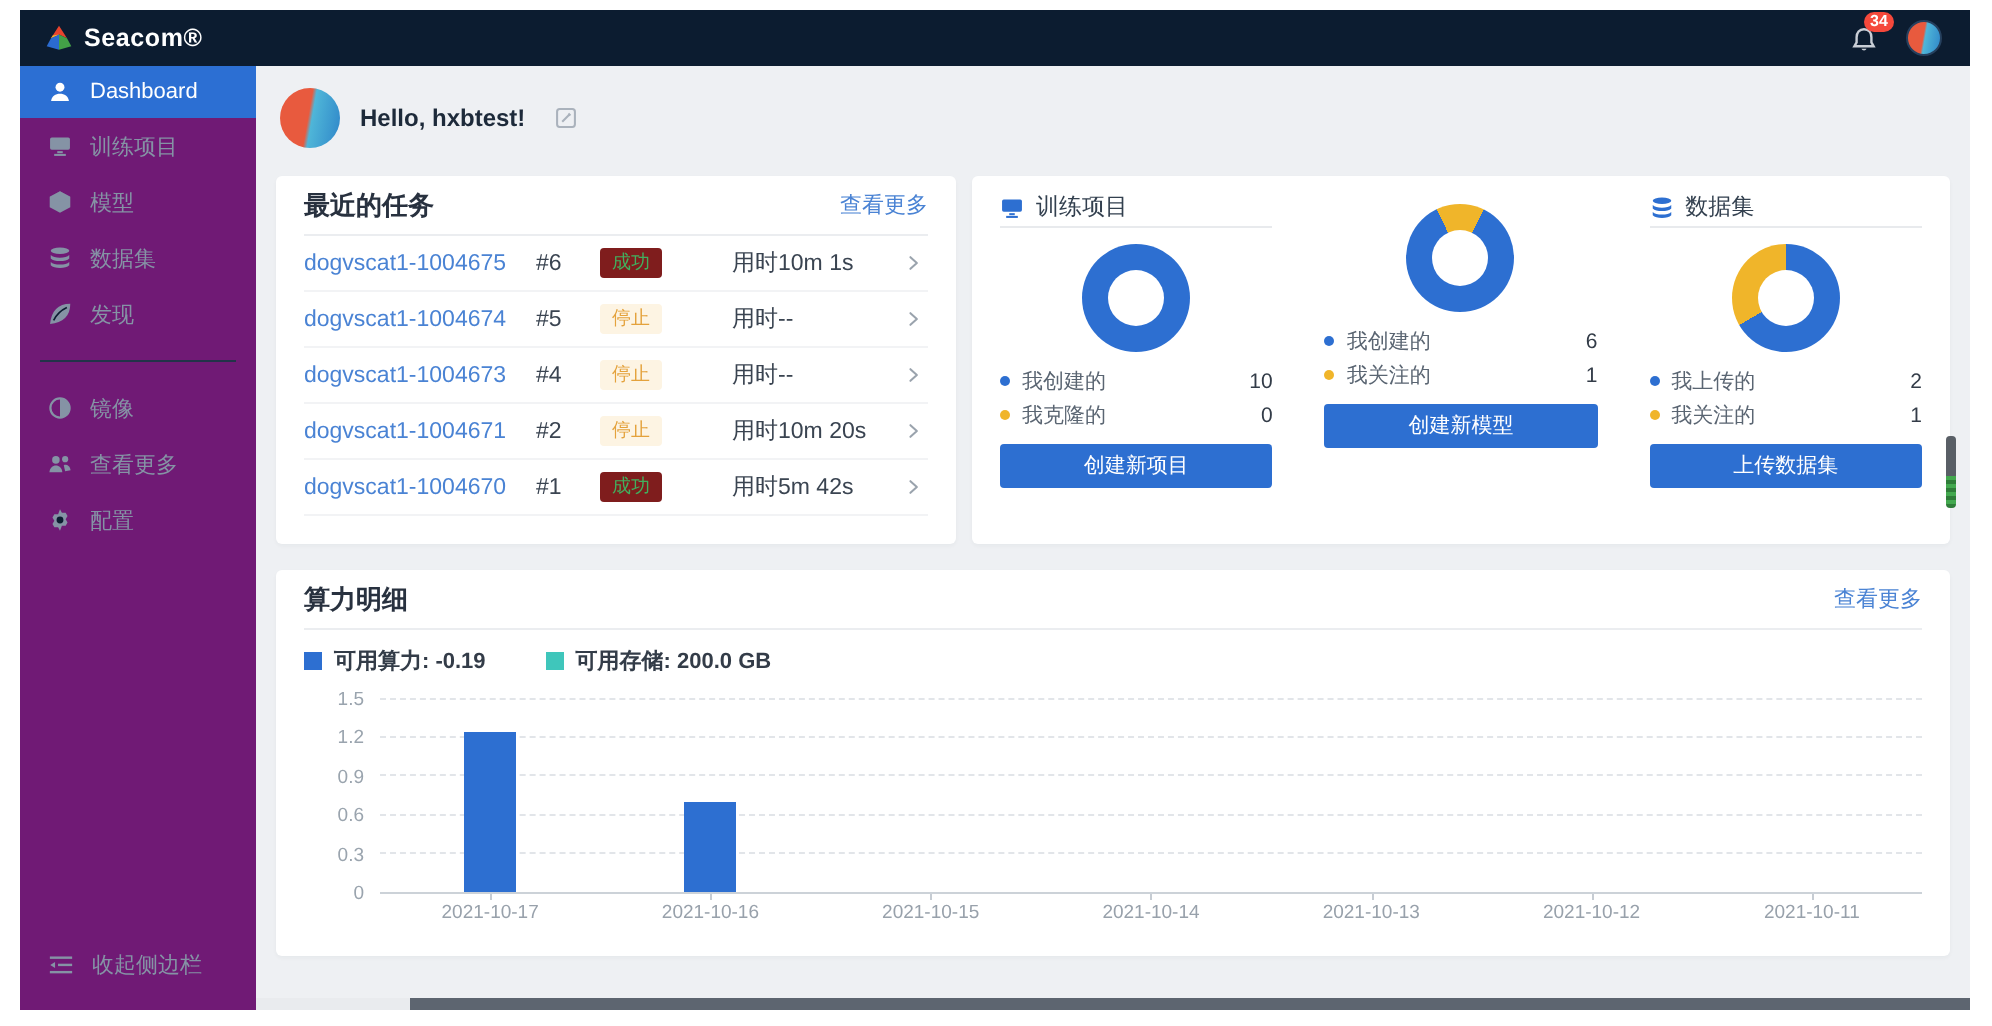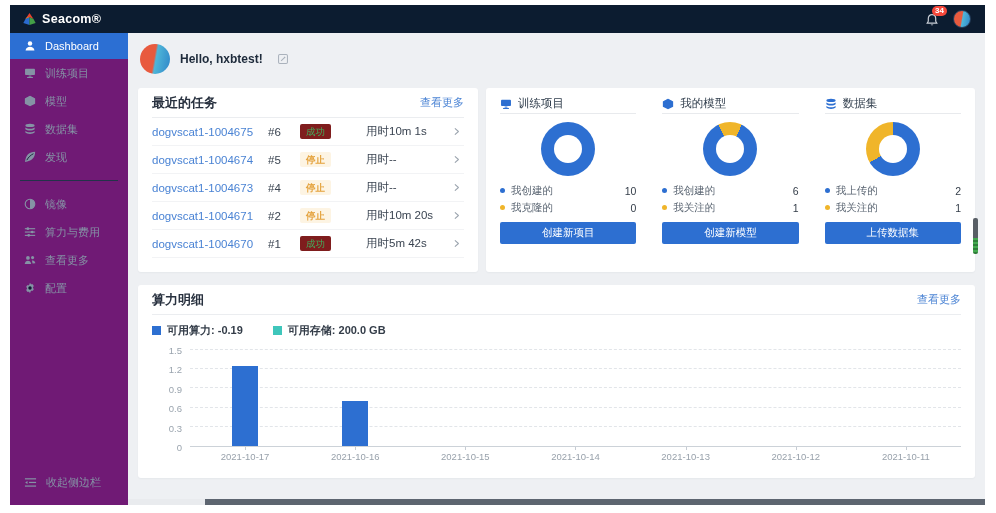--- a/index.html
+++ b/index.html
@@ -56,21 +56,21 @@
   .funcs-card { flex: 1; }
 
   
   .task-row { display: flex; align-items: center; height: 28px; border-bottom: 1px solid #f2f3f5;
     font-size: 11.5px; cursor: pointer; }
   .t-name { width: 116px; color: #4a83d4; }
   .t-run { width: 32px; color: #3a4451; }
   .t-status { width: 66px; }
   .badge-pill { display: inline-block; font-size: 9.5px; line-height: 15px; padding: 0 6px; border-radius: 2px; }
   .badge-pill.success { background: #7f1d1d; color: #41b05e; }
-  .badge-pill.stopped { background: #fdf4e3; color: #e4a23c; font-weight: bold; }
+  .badge-pill.stopped { background: #fdf4e3; color: #e4a23c; }
   .t-dur { flex: 1; color: #3a4451; }
   .t-chev { color: #9aa3ad; width: 12px; }
   .t-chev svg { width: 9px; height: 9px; display: block; }
 
   
   .func-cols { display: flex; gap: 26px; padding-top: 6px; }
   .func-col { flex: 1; }
   .func-head { display: flex; align-items: center; gap: 6px; height: 20px; border-bottom: 1px solid #e8eaed;
     font-size: 11.5px; color: #33404f; }
   .func-head .f-icon, .func-head .f-icon svg { width: 12px; height: 12px; display: block; color: #2d6fd1; }
@@ -191,33 +191,20 @@
             <svg viewBox="0 0 14 14">
               <circle cx="7" cy="7" r="5.6" fill="none" stroke="currentColor" stroke-width="1.3"></circle>
               <path d="M7 1.4a5.6 5.6 0 010 11.2z" fill="currentColor"></path>
             </svg>
           </span>
           <span class="s-label">镜像</span>
         </div>
         <div class="sidebar-item">
           <span class="s-icon">
             <svg viewBox="0 0 14 14">
-              <rect x="1" y="2.5" width="12" height="1.3" fill="currentColor"></rect>
-              <rect x="1" y="6.4" width="12" height="1.3" fill="currentColor"></rect>
-              <rect x="1" y="10.3" width="12" height="1.3" fill="currentColor"></rect>
-              <circle cx="4.5" cy="3.1" r="1.6" fill="currentColor"></circle>
-              <circle cx="9.5" cy="7" r="1.6" fill="currentColor"></circle>
-              <circle cx="5.5" cy="10.9" r="1.6" fill="currentColor"></circle>
-            </svg>
-          </span>
-          <span class="s-label">算力与费用</span>
-        </div>
-        <div class="sidebar-item">
-          <span class="s-icon">
-            <svg viewBox="0 0 14 14">
               <circle cx="4.6" cy="4.6" r="2.2" fill="currentColor"></circle>
               <circle cx="10" cy="4.2" r="1.8" fill="currentColor"></circle>
               <path d="M.8 11.8c.3-2.5 1.9-3.9 3.8-3.9s3.5 1.4 3.8 3.9z" fill="currentColor"></path>
               <path d="M9.2 7.7c1.6-.7 3.6.3 4 3l-3.2.5z" fill="currentColor"></path>
             </svg>
           </span>
           <span class="s-label">查看更多</span>
         </div>
         <div class="sidebar-item">
           <span class="s-icon">
@@ -336,29 +323,21 @@
                   <span class="dot" style="background:#2d6fd1"></span>
                   <span class="ll">我创建的</span>
                   <span class="lv">10</span>
                 </div>
                 <div class="legend-row">
                   <span class="dot" style="background:#f0b52a"></span>
                   <span class="ll">我克隆的</span>
                   <span class="lv">0</span>
                 </div>
               </div><button class="func-btn">创建新项目</button></div>
-            <div class="func-col"><div class="func-head">
-                <span class="f-icon">
-                  <svg viewBox="0 0 14 14">
-                    <path d="M7 .8 13 4v6.1L7 13.2 1 10.1V4z" fill="currentColor"></path>
-                    <path d="M7 .8 13 4 7 7 1 4z" fill="currentColor" opacity=".55"></path>
-                  </svg>
-                </span>
-                <span>我的模型</span>
-              </div><div class="donut" style="background:conic-gradient(from 26deg, #2d6fd1 0deg 308.57142857142856deg, #f0b52a 308.57142857142856deg 360deg)"></div><div class="legends">
+            <div class="func-col"><div class="donut" style="background:conic-gradient(from 26deg, #2d6fd1 0deg 308.57142857142856deg, #f0b52a 308.57142857142856deg 360deg)"></div><div class="legends">
                 <div class="legend-row">
                   <span class="dot" style="background:#2d6fd1"></span>
                   <span class="ll">我创建的</span>
                   <span class="lv">6</span>
                 </div>
                 <div class="legend-row">
                   <span class="dot" style="background:#f0b52a"></span>
                   <span class="ll">我关注的</span>
                   <span class="lv">1</span>
                 </div>

